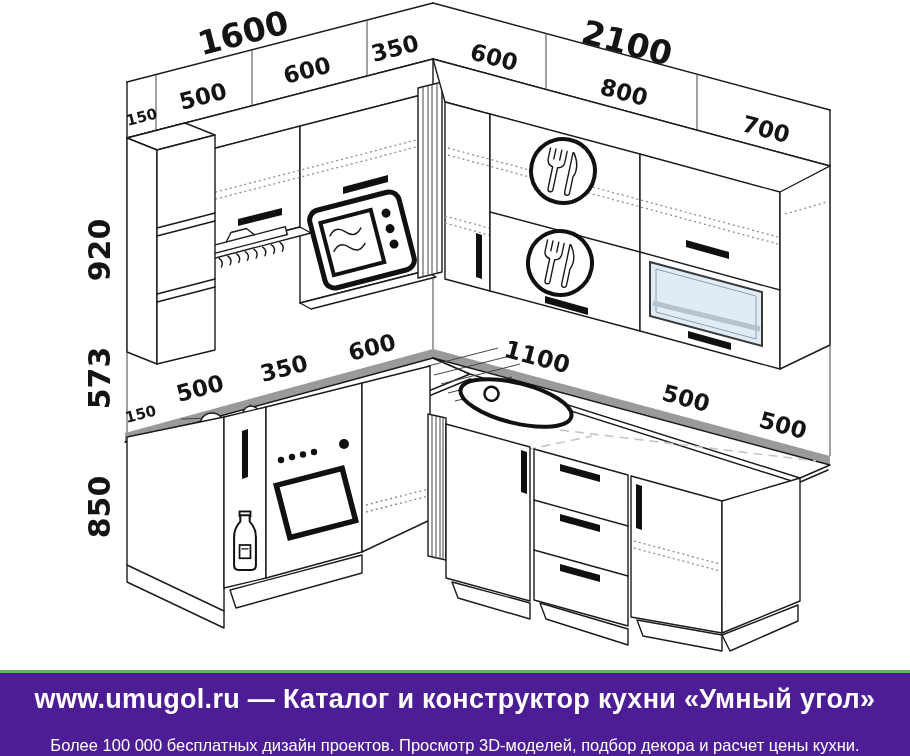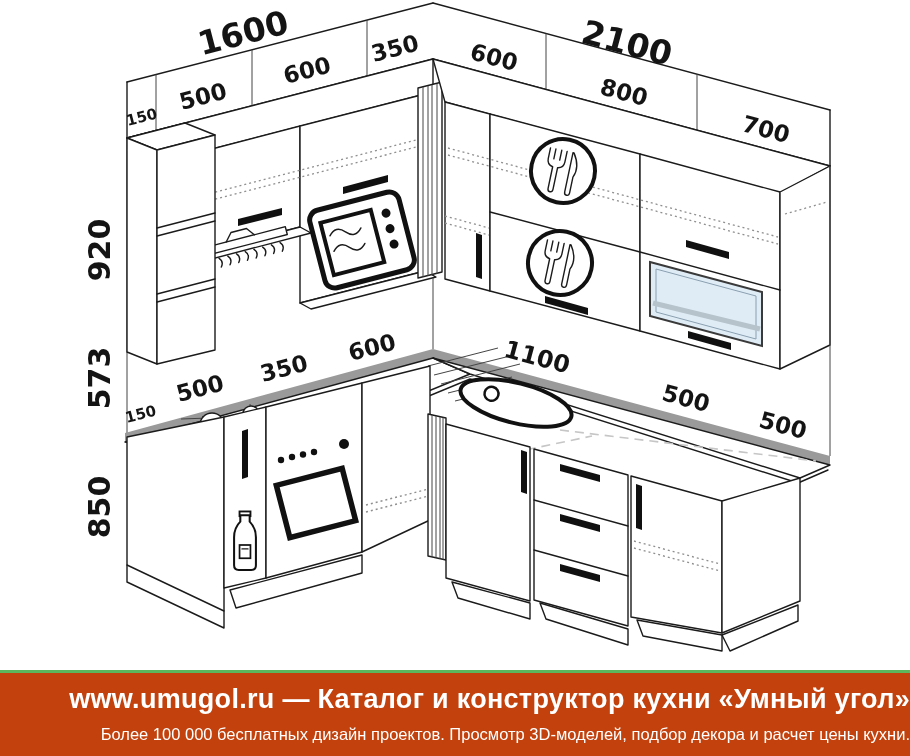--- a/index.html
+++ b/index.html
@@ -6,23 +6,23 @@
   .stage{position:relative;width:910px;height:756px;background:#ffffff;overflow:hidden;font-family:"Liberation Sans",sans-serif;}
   .drawing{position:absolute;left:0;top:0;}
   svg .ln{fill:none;stroke:#1b1b1b;stroke-width:1.4;stroke-linecap:round;stroke-linejoin:round;}
   svg .thin{fill:none;stroke:#444;stroke-width:1;}
   svg .fw{fill:#ffffff;stroke:#1b1b1b;stroke-width:1.4;stroke-linejoin:round;}
   svg .blk{fill:#101010;stroke:none;}
   svg .dot{fill:none;stroke:#8f8f8f;stroke-width:1.3;stroke-dasharray:2 3;}
   svg .dsh{fill:none;stroke:#c6c6c6;stroke-width:1.6;stroke-dasharray:9 6;}
   svg .band{fill:#9a9a9a;stroke:none;}
   svg .lab{font-family:"DejaVu Sans",sans-serif;font-weight:bold;fill:#141414;text-anchor:middle;}
-  .footer{position:absolute;left:0;top:670px;width:910px;height:86px;background:#c2410c;border-top:3px solid #5cb75c;box-sizing:border-box;text-align:right;color:#fff;}
+  .footer{position:absolute;left:0;top:670px;width:910px;height:86px;background:#4c1d95;border-top:3px solid #5cb75c;box-sizing:border-box;text-align:center;color:#fff;}
   .footer .f1{font-size:27px;font-weight:bold;margin-top:11px;letter-spacing:0.3px;}
-  .footer .f2{font-size:16.5px;margin-top:10px;}
+  .footer .f2{font-size:16.5px;margin-top:21px;}
 </style>
 </head>
 <body>
 
 <div class="stage">
   <svg class="drawing" width="910" height="670" viewBox="0 0 910 670">
 
     <g>
       <path class="ln" d="M127,82 L433,3"></path>
       <path class="ln" d="M127,138 L433,59"></path>

